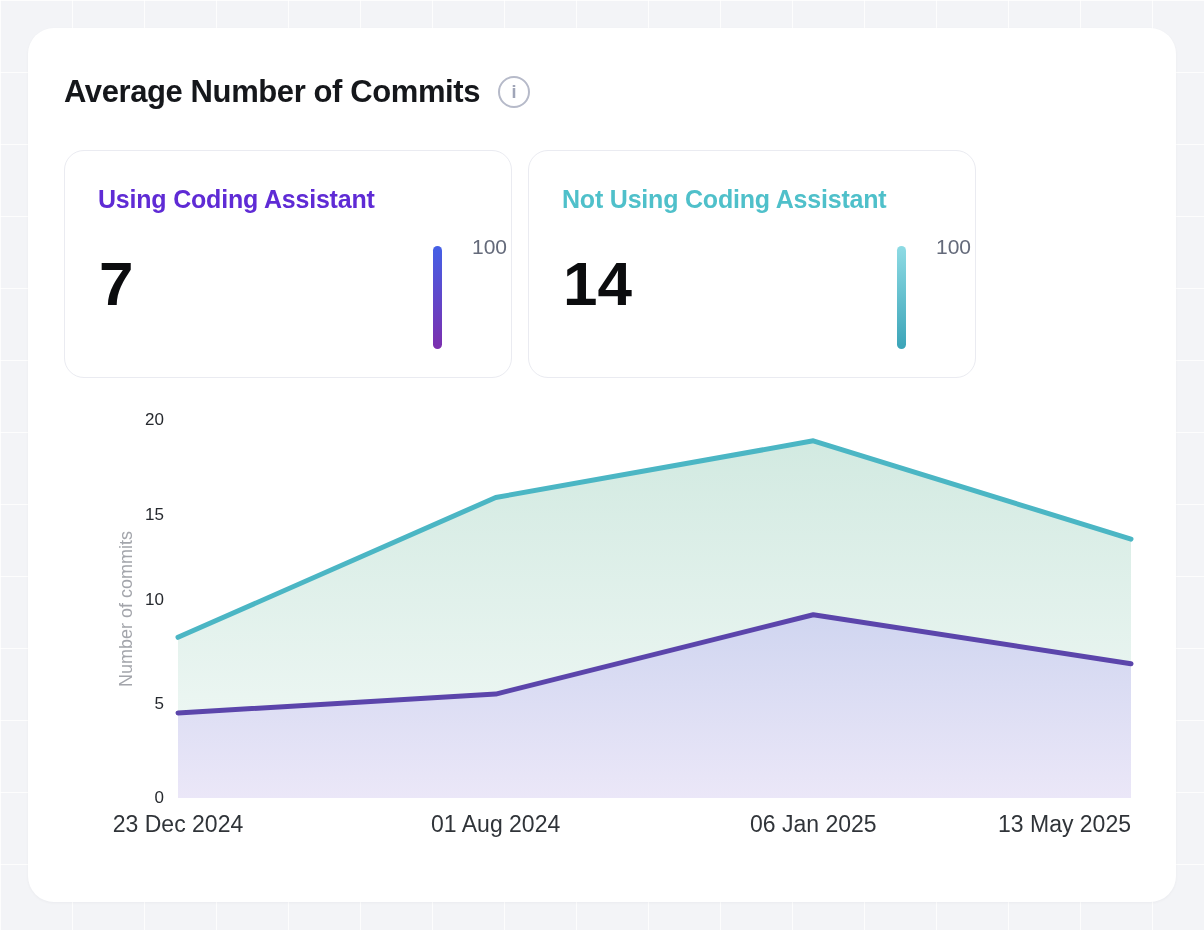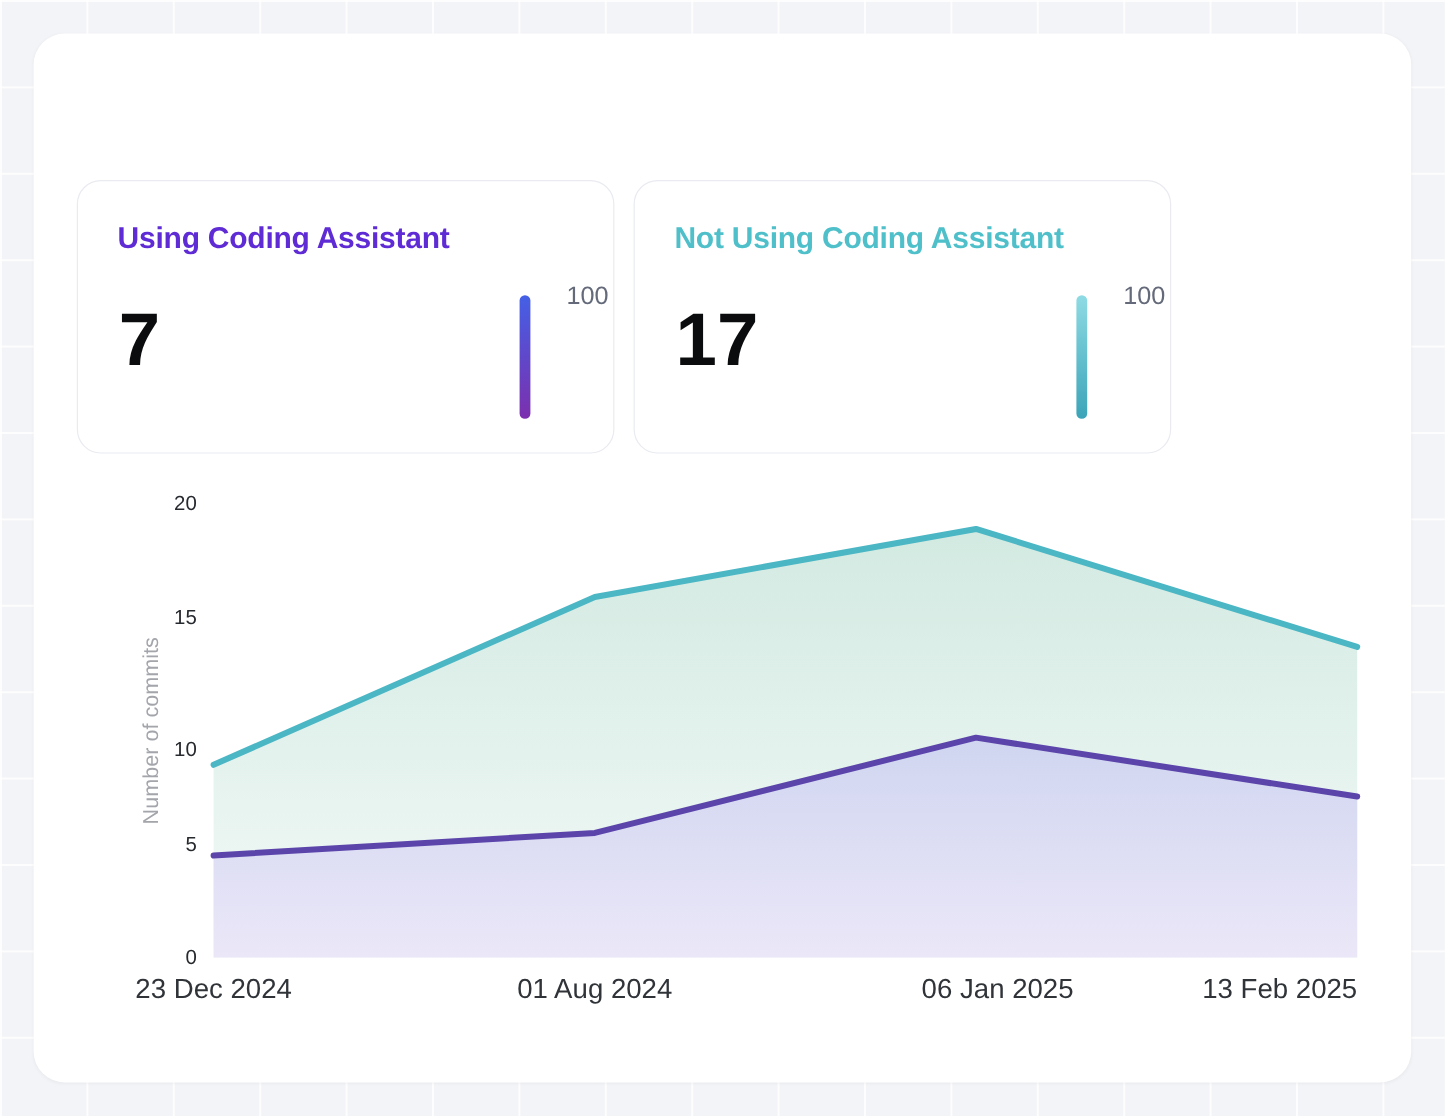--- a/index.html
+++ b/index.html
@@ -49,41 +49,45 @@
     transform:translate(-50%,-50%) rotate(-90deg);
     font-size:18px; color:#a3a5ab; white-space:nowrap;
   }
   .plot { position:absolute; inset:0; }
 </style>
 </head>
 <body>
 
 <div class="main-card">
 
+  <div class="title-row">
+    <div class="page-title">Average Number of Commits</div>
+    <div class="info-icon">i</div>
+  </div>
 
   <div class="stat-card first">
     <div class="stat-label" style="color:#5f2bd5">Using Coding Assistant</div>
     <div class="stat-value">7</div>
     <div class="stat-bar" style="background:linear-gradient(to bottom,#4460e6,#7c2fae)"></div>
     <div class="stat-scale">100</div>
   </div>
 
   <div class="stat-card second">
     <div class="stat-label" style="color:#4fc0ca">Not Using Coding Assistant</div>
-    <div class="stat-value">17</div>
+    <div class="stat-value">14</div>
     <div class="stat-bar" style="background:linear-gradient(to bottom,#8edbe4,#3ba4b8)"></div>
     <div class="stat-scale">100</div>
   </div>
 
   <div class="chart">
     <div class="y-axis-title">Number of commits</div>
     <div class="yticks">
         <span class="ytick" style="top: 378px;">0</span>
         <span class="ytick" style="top: 283.5px;">5</span>
-        <span class="ytick" style="top: 205px;">10</span>
+        <span class="ytick" style="top: 180px;">10</span>
         <span class="ytick" style="top: 94.5px; margin-left: 24px;">15</span>
         <span class="ytick" style="top: 0px;">20</span>
       </div>
     <div class="plot">
         <svg width="953" height="378" viewBox="0 0 953 378" style="overflow:visible;display:block">
           <defs>
             <linearGradient id="gT" gradientUnits="userSpaceOnUse" x1="0" y1="0" x2="0" y2="378">
               <stop offset="0" stop-color="rgba(109,186,158,0.32)"></stop>
               <stop offset="1" stop-color="rgba(109,186,158,0.08)"></stop>
             </linearGradient>
@@ -94,18 +98,18 @@
           </defs>
           <polygon points="0.0,217.3 317.7,77.5 635.3,20.8 953.0,119.1 953,378 0,378" fill="url(#gT)"></polygon>
           <polygon points="0.0,292.9 317.7,274.1 635.3,194.7 953.0,243.8 953,378 0,378" fill="url(#gP)"></polygon>
           <polyline points="0.0,217.3 317.7,77.5 635.3,20.8 953.0,119.1" fill="none" stroke="#4bb6c4" stroke-width="5" stroke-linejoin="round" stroke-linecap="round"></polyline>
           <polyline points="0.0,292.9 317.7,274.1 635.3,194.7 953.0,243.8" fill="none" stroke="#5b45ab" stroke-width="5" stroke-linejoin="round" stroke-linecap="round"></polyline>
         </svg>
       </div>
     <div class="xlabels">
         <span class="xlabel" style="left: 0px; transform: translateX(-50%);">23 Dec 2024</span>
         <span class="xlabel" style="left: 317.667px; transform: translateX(-50%);">01 Aug 2024</span>
-        <span class="xlabel" style="left: 635.333px; transform: translateX(-50%); margin-left: 18px;">06 Jan 2025</span>
-        <span class="xlabel" style="right: 0px;">13 Feb 2025</span>
+        <span class="xlabel" style="left: 635.333px; transform: translateX(-50%);">06 Jan 2025</span>
+        <span class="xlabel" style="right: 0px;">13 May 2025</span>
       </div>
   </div>
 
 </div>
 
 </body></html>

